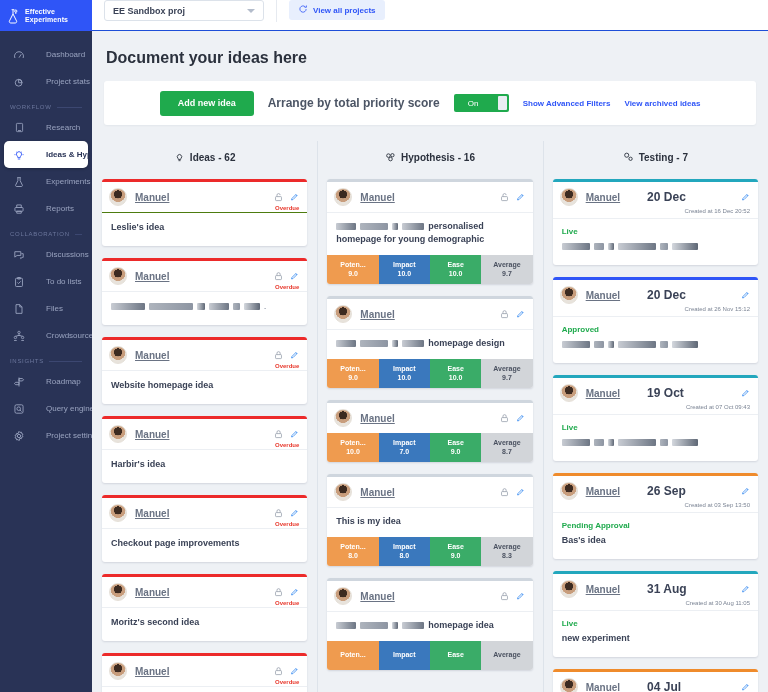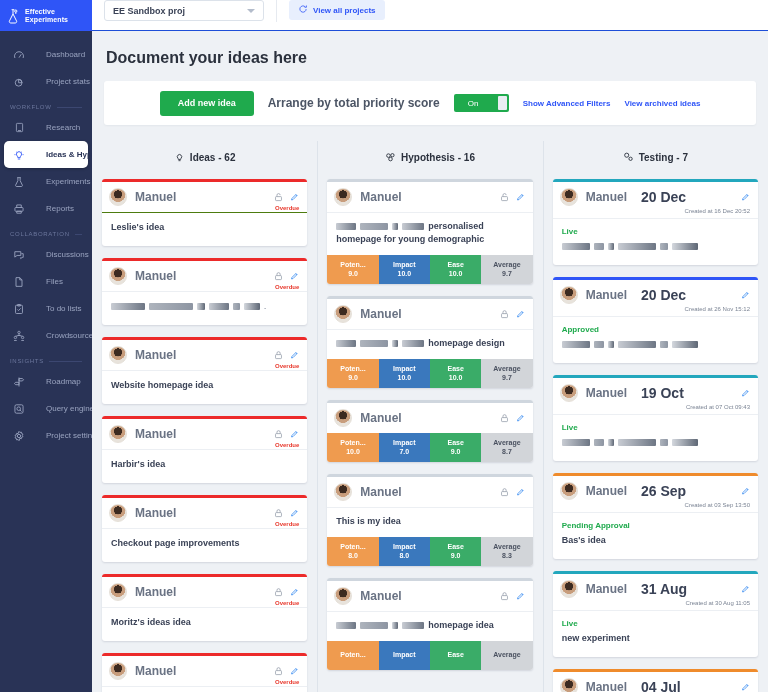--- a/index.html
+++ b/index.html
@@ -113,22 +113,22 @@
   .card .topline { height: 3px; width: 100%; }
   .card-head {
     display: flex; align-items: center; padding: 6px 8px 6px 7px; gap: 8px;
     position: relative; min-height: 30px;
   }
   .avatar {
     width: 18px; height: 18px; border-radius: 50%; flex: 0 0 18px;
     background: radial-gradient(circle at 50% 34%, #3c2a20 0 30%, #c89d7c 31% 56%, #e8e3dc 57% 100%);
     border: 1px solid #e5e0d8;
   }
-  .uname { font-size: 12px; font-weight: bold; color: #6a7384; }
-  .head-date { font-size: 14px; font-weight: bold; color: #3a4256; margin-left: 6px; }
+  .uname { font-size: 10px; font-weight: bold; color: #6a7384; text-decoration: underline; }
+  .head-date { font-size: 12px; font-weight: bold; color: #3a4256; margin-left: 19px; }
   .head-right { margin-left: auto; display: flex; align-items: center; gap: 7px; }
   .overdue {
     position: absolute; right: 8px; bottom: 1px;
     font-size: 6px; font-weight: bold; color: #e8392d;
   }
   .created {
     font-size: 6px; color: #7b8494; text-align: right;
     padding: 0 8px 4px 0; border-bottom: 1px solid #eceff3;
   }
   .card-body { padding: 8px 9px 12px 9px; font-size: 9px; font-weight: bold; color: #3a4256; line-height: 13px; }
@@ -236,35 +236,35 @@
           <svg viewBox="0 0 16 16" width="12" height="12" fill="none" stroke="#9aa4c0" stroke-width="1.2">
               <path d="M2.4 3.6h8v5h-5l-3 2.2z"></path>
               <path d="M11.2 6.2h2.4v5h-1.4l-2 1.6v-1.6"></path>
             </svg>
         </span>
         <span>Discussions</span>
       </div>
       <div class="nav-item">
         <span class="ico">
           <svg viewBox="0 0 16 16" width="12" height="12" fill="none" stroke="#9aa4c0" stroke-width="1.2">
-              <path d="M4 2.2h5l3 3v8.6H4z"></path>
-              <path d="M9 2.2v3h3"></path>
-            </svg>
-        </span>
-        <span>Files</span>
-      </div>
-      <div class="nav-item">
-        <span class="ico">
-          <svg viewBox="0 0 16 16" width="12" height="12" fill="none" stroke="#9aa4c0" stroke-width="1.2">
               <rect x="3.4" y="3" width="9.2" height="11" rx="1.2"></rect>
               <path d="M6.2 2h3.6v2H6.2z"></path>
               <path d="M5.8 8.6l1.5 1.5 3-3"></path>
             </svg>
         </span>
         <span>To do lists</span>
+      </div>
+      <div class="nav-item">
+        <span class="ico">
+          <svg viewBox="0 0 16 16" width="12" height="12" fill="none" stroke="#9aa4c0" stroke-width="1.2">
+              <path d="M4 2.2h5l3 3v8.6H4z"></path>
+              <path d="M9 2.2v3h3"></path>
+            </svg>
+        </span>
+        <span>Files</span>
       </div>
       <div class="nav-item">
         <span class="ico">
           <svg viewBox="0 0 16 16" width="12" height="12" fill="none" stroke="#9aa4c0" stroke-width="1.1">
               <circle cx="8" cy="3.2" r="1.6"></circle>
               <path d="M6 7.2h4"></path>
               <circle cx="3.2" cy="10" r="1.6"></circle>
               <circle cx="12.8" cy="10" r="1.6"></circle>
               <path d="M1.4 14h3.6M11 14h3.6M8 4.8v2.4M8 7.2 3.2 8.4M8 7.2l4.8 1.2"></path>
             </svg>
@@ -483,21 +483,21 @@
                     </span>
                     <span>
                       <svg class="pencil-ico" viewBox="0 0 14 14" fill="none" stroke="#3d8ef0" stroke-width="1.3">
                         <path d="M2.4 11.6l.6-2.3 6.2-6.2 1.7 1.7-6.2 6.2z"></path>
                         <path d="M8.9 3.5l1.7 1.7"></path>
                       </svg>
                     </span>
                   </span>
                   <span class="overdue">Overdue</span>
                 </div>
-                <div class="card-body" style="border-top:1px solid #eceff3">Moritz's ideas idea</div>
+                <div class="card-body" style="border-top:1px solid #eceff3">Moritz's second idea</div>
               </article>
               <article class="card">
                 <div class="topline" style="background:#ec2a2a"></div>
                 <div class="card-head">
                   <span class="avatar"></span>
                   <span class="uname">Manuel</span>
                   <span class="head-right">
                     <span>
                       <svg class="lock-ico" viewBox="0 0 14 14" fill="none" stroke="#98a0ae" stroke-width="1.25">
                         <rect x="2.4" y="6.4" width="9.2" height="6.2" rx="1.1"></rect>

